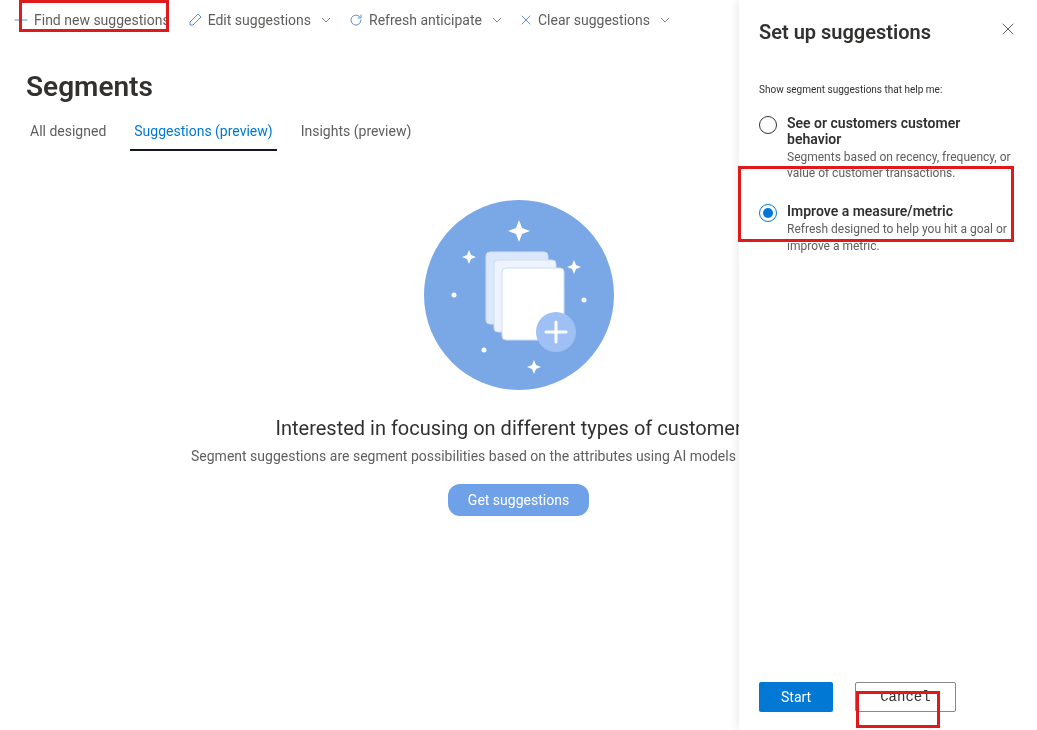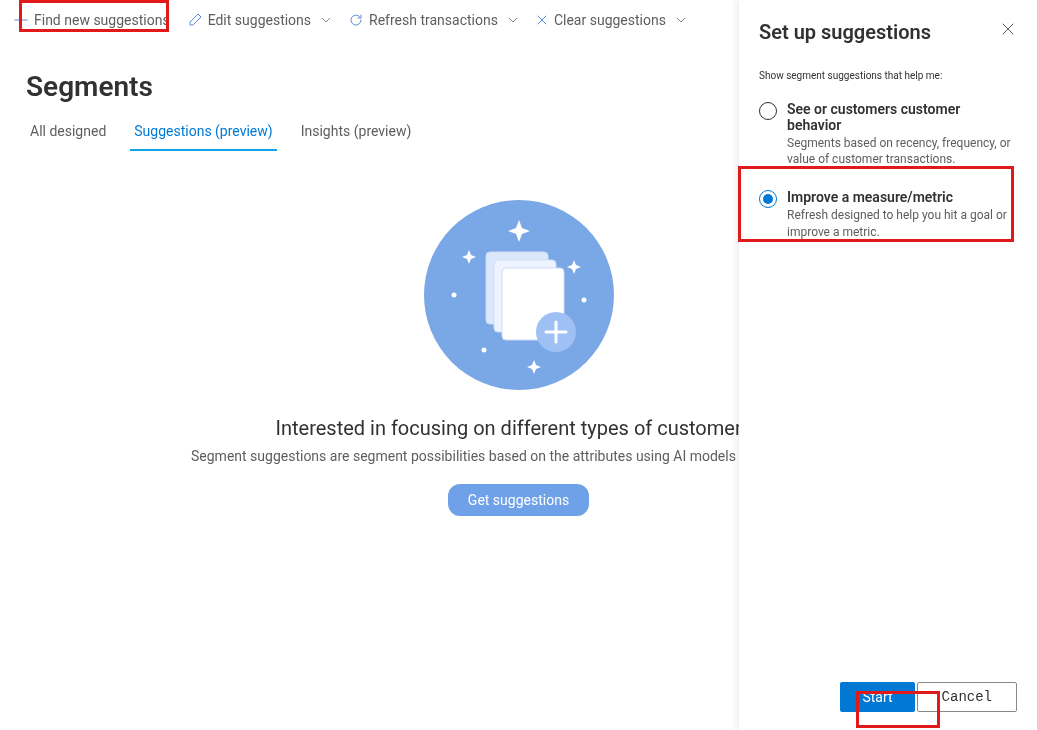--- a/index.html
+++ b/index.html
@@ -58,21 +58,21 @@
     font-size: 14px;
     color: #605e5c;
   }
   .tab {
     padding: 6px 4px 10px 4px;
     cursor: pointer;
     border-bottom: 2px solid transparent;
   }
   .tab.active {
     color: #0078d4;
-    border-bottom: 2px solid #0ea5e9;
+    border-bottom: 2px solid #0f172a;
   }
 
   
   .empty-wrap {
     display: flex;
     flex-direction: column;
     align-items: center;
     margin-top: 48px;
     text-align: center;
     padding: 0 20px;
@@ -114,21 +114,21 @@
     background: #ffffff;
     box-shadow: -2px 0 8px rgba(0,0,0,0.08);
     display: flex;
     flex-direction: column;
     padding: 20px 20px 0 20px;
   }
   .panel-header {
     display: flex;
     justify-content: space-between;
     align-items: flex-start;
-    margin-bottom: 26px;
+    margin-bottom: 40px;
   }
   .panel-title {
     font-size: 20px;
     font-weight: 600;
     color: #323130;
   }
   .close-x {
     cursor: pointer;
     color: #605e5c;
     padding: 2px;
@@ -180,22 +180,22 @@
   .radio-desc {
     font-size: 12px;
     color: #605e5c;
     line-height: 1.35;
   }
 
   
   .panel-footer {
     margin-top: auto;
     display: flex;
-    justify-content: flex-end;
-    gap: 2px;
+    justify-content: flex-start;
+    gap: 22px;
     padding: 12px 0 18px 0;
   }
   .btn-start {
     background: #0078d4;
     color: #fff;
     border: none;
     padding: 6px 22px;
     font-size: 14px;
     font-family: inherit;
     cursor: pointer;
@@ -250,21 +250,21 @@
             <path d="M1 3l4 4 4-4" stroke="#8a8886" stroke-width="1" fill="none"></path>
           </svg>
       </span>
     </div>
     <div class="tb-item">
       <span class="icon">
         <svg width="14" height="14" viewBox="0 0 14 14">
             <path d="M12 7a5 5 0 1 1-1.5-3.5M12 2v3h-3" stroke="#5b8fd6" stroke-width="1" fill="none" stroke-linecap="round" stroke-linejoin="round"></path>
           </svg>
       </span>
-      <span>Refresh transactions</span>
+      <span>Refresh anticipate</span>
       <span class="chev">
         <svg width="10" height="10" viewBox="0 0 10 10">
             <path d="M1 3l4 4 4-4" stroke="#8a8886" stroke-width="1" fill="none"></path>
           </svg>
       </span>
     </div>
     <div class="tb-item">
       <span class="icon">
         <svg width="12" height="12" viewBox="0 0 12 12">
             <path d="M2 2l8 8M10 2l-8 8" stroke="#5b8fd6" stroke-width="1" fill="none" stroke-linecap="round"></path>

